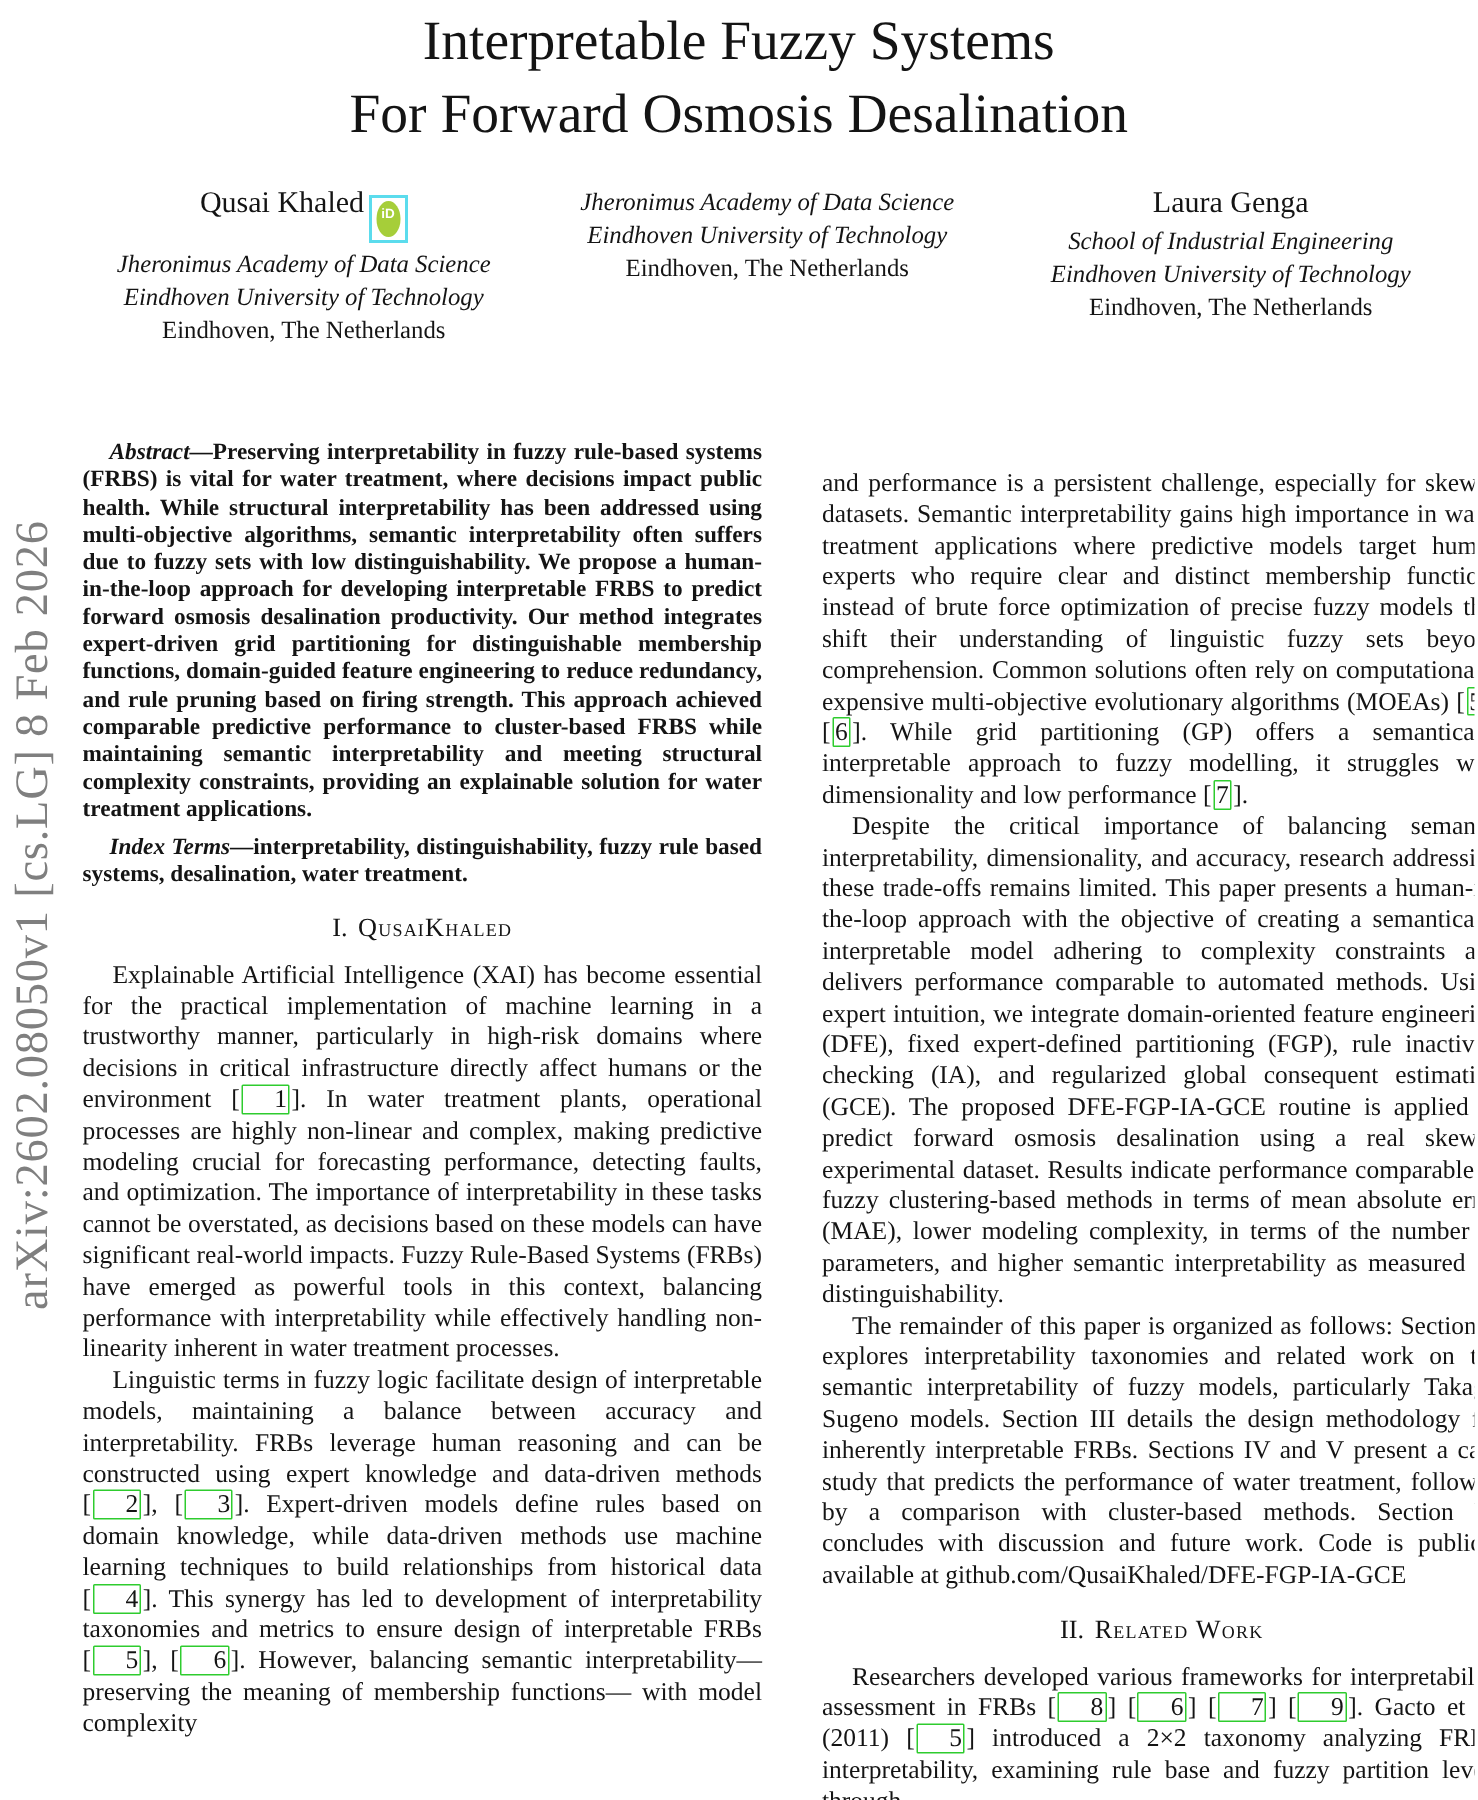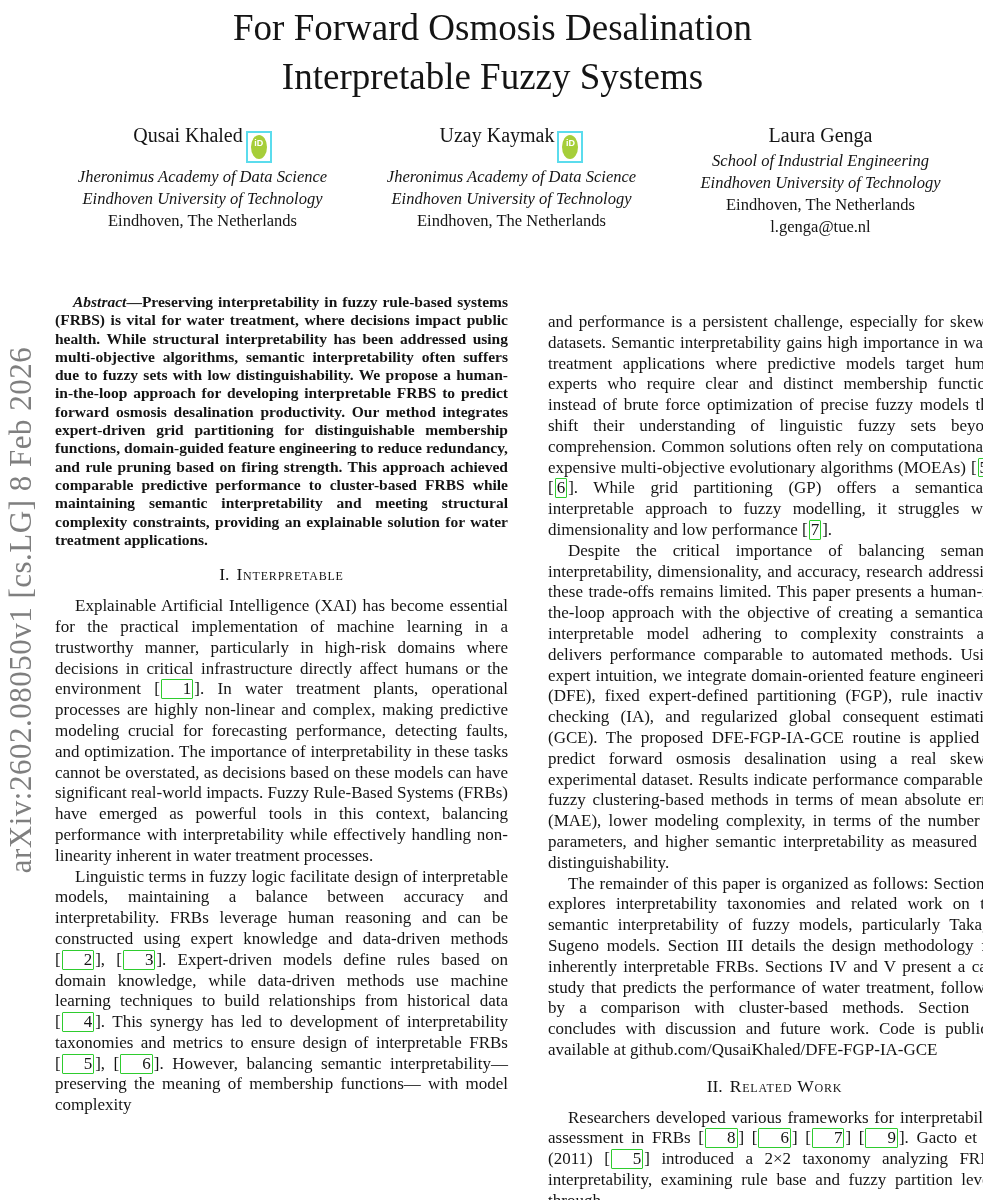--- a/index.html
+++ b/index.html
@@ -74,57 +74,56 @@
   }
 </style>
 </head>
 <body>
 
 <div class="page">
 
   <div class="watermark">arXiv:2602.08050v1  [cs.LG]  8 Feb 2026</div>
 
   <div class="title">
+    <div>Interpretable Fuzzy Systems</div>
     <div>For Forward Osmosis Desalination</div>
-    <div>Interpretable Fuzzy Systems</div>
   </div>
 
   <div class="authors">
 
     <div class="author">
       <div class="author-name"><span>Qusai Khaled</span><span class="orcid-link"><span class="orcid-icon">iD</span></span></div>
       <div class="author-affil">Jheronimus Academy of Data Science</div>
       <div class="author-affil">Eindhoven University of Technology</div>
       <div class="author-plain">Eindhoven, The Netherlands</div>
     </div>
 
     <div class="author">
-      <div class="author-name"><span>Uzay Kaymak</span><span class="orcid-link"><span class="orcid-icon">iD</span></span></div>
       <div class="author-affil">Jheronimus Academy of Data Science</div>
       <div class="author-affil">Eindhoven University of Technology</div>
       <div class="author-plain">Eindhoven, The Netherlands</div>
     </div>
 
     <div class="author">
       <div class="author-name"><span>Laura Genga</span></div>
       <div class="author-affil">School of Industrial Engineering</div>
       <div class="author-affil">Eindhoven University of Technology</div>
       <div class="author-plain">Eindhoven, The Netherlands</div>
-      <div class="author-plain">l.genga@tue.nl</div>
     </div>
 
   </div>
 
   <div class="body-cols">
 
     <div class="col">
       <p class="abstract"><span class="abstract-label">Abstract</span><span>—Preserving interpretability in fuzzy rule-based systems (FRBS) is vital for water treatment, where decisions impact public health. While structural interpretability has been addressed using multi-objective algorithms, semantic interpretability often suffers due to fuzzy sets with low distinguishability. We propose a human-in-the-loop approach for developing interpretable FRBS to predict forward osmosis desalination productivity. Our method integrates expert-driven grid partitioning for distinguishable membership functions, domain-guided feature engineering to reduce redundancy, and rule pruning based on firing strength. This approach achieved comparable predictive performance to cluster-based FRBS while maintaining semantic interpretability and meeting structural complexity constraints, providing an explainable solution for water treatment applications.</span></p>
 
+      <p class="index-terms"><span class="index-label">Index Terms</span><span>—interpretability, distinguishability, fuzzy rule based systems, desalination, water treatment.</span></p>
 
-      <div class="section-heading"><span>I.</span><span class="gap"></span><span class="sc">Interpretable</span></div>
+      <div class="section-heading"><span>I.</span><span class="gap"></span><span class="sc">QusaiKhaled</span></div>
 
       <p class="body-par">Explainable Artificial Intelligence (XAI) has become essential for the practical implementation of machine learning in a trustworthy manner, particularly in high-risk domains where decisions in critical infrastructure directly affect humans or the environment <span class="cite">[<span class="cite-num">1</span>]</span>. In water treatment plants, operational processes are highly non-linear and complex, making predictive modeling crucial for forecasting performance, detecting faults, and optimization. The importance of interpretability in these tasks cannot be overstated, as decisions based on these models can have significant real-world impacts. Fuzzy Rule-Based Systems (FRBs) have emerged as powerful tools in this context, balancing performance with interpretability while effectively handling non-linearity inherent in water treatment processes.</p>
       <p class="body-par">Linguistic terms in fuzzy logic facilitate design of interpretable models, maintaining a balance between accuracy and interpretability. FRBs leverage human reasoning and can be constructed using expert knowledge and data-driven methods <span class="cite">[<span class="cite-num">2</span>]</span>, <span class="cite">[<span class="cite-num">3</span>]</span>. Expert-driven models define rules based on domain knowledge, while data-driven methods use machine learning techniques to build relationships from historical data <span class="cite">[<span class="cite-num">4</span>]</span>. This synergy has led to development of interpretability taxonomies and metrics to ensure design of interpretable FRBs <span class="cite">[<span class="cite-num">5</span>]</span>, <span class="cite">[<span class="cite-num">6</span>]</span>. However, balancing semantic interpretability—preserving the meaning of membership functions— with model complexity</p>
     </div>
 
     <div class="col">
       <p class="body-par no-indent">and performance is a persistent challenge, especially for skewed datasets. Semantic interpretability gains high importance in water treatment applications where predictive models target human experts who require clear and distinct membership functions instead of brute force optimization of precise fuzzy models that shift their understanding of linguistic fuzzy sets beyond comprehension. Common solutions often rely on computationally expensive multi-objective evolutionary algorithms (MOEAs) <span class="cite">[<span class="cite-num">5</span>]</span>, <span class="cite">[<span class="cite-num">6</span>]</span>. While grid partitioning (GP) offers a semantically interpretable approach to fuzzy modelling, it struggles with dimensionality and low performance <span class="cite">[<span class="cite-num">7</span>]</span>.</p>
       <p class="body-par">Despite the critical importance of balancing semantic interpretability, dimensionality, and accuracy, research addressing these trade-offs remains limited. This paper presents a human-in-the-loop approach with the objective of creating a semantically interpretable model adhering to complexity constraints and delivers performance comparable to automated methods. Using expert intuition, we integrate domain-oriented feature engineering (DFE), fixed expert-defined partitioning (FGP), rule inactivity checking (IA), and regularized global consequent estimation (GCE). The proposed DFE-FGP-IA-GCE routine is applied to predict forward osmosis desalination using a real skewed experimental dataset. Results indicate performance comparable to fuzzy clustering-based methods in terms of mean absolute error (MAE), lower modeling complexity, in terms of the number of parameters, and higher semantic interpretability as measured by distinguishability.</p>
       <p class="body-par">The remainder of this paper is organized as follows: Section II explores interpretability taxonomies and related work on the semantic interpretability of fuzzy models, particularly Takagi-Sugeno models. Section III details the design methodology for inherently interpretable FRBs. Sections IV and V present a case study that predicts the performance of water treatment, followed by a comparison with cluster-based methods. Section VI concludes with discussion and future work. Code is publicly available at github.com/QusaiKhaled/DFE-FGP-IA-GCE</p>
 

